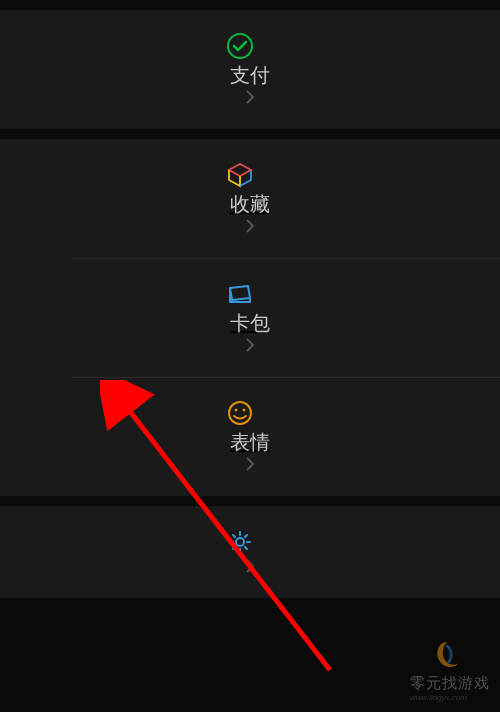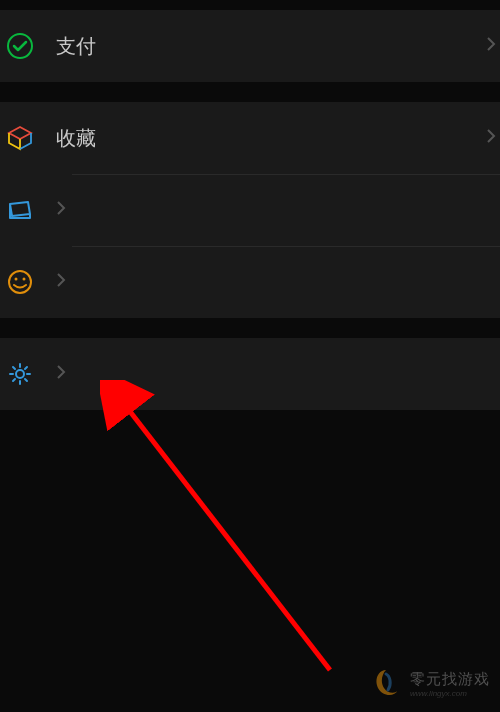--- a/index.html
+++ b/index.html
@@ -5,27 +5,28 @@
     * { margin: 0; padding: 0; box-sizing: border-box; }
     body {
       width: 500px;
       height: 712px;
       background: #0a0a0a;
       font-family: -apple-system, "PingFang SC", "Helvetica Neue", sans-serif;
       position: relative;
       overflow: hidden;
     }
     .group { background: #1a1a1a; }
-    .group + .group { margin-top: 20px; }
+    .group + .group { margin-top: 10px; text-decoration: underline; }
     .menu-item {
       display: flex;
       align-items: center;
       padding: 20px 4px;
       cursor: pointer;
       position: relative;
+      flex-direction: column;
     }
     .menu-item + .menu-item::before {
       content: "";
       position: absolute;
       top: 0;
       left: 72px;
       right: 0;
       height: 1px;
       background: #2a2a2a;
     }
@@ -53,20 +54,21 @@
       z-index: 10;
     }
     .watermark {
       position: absolute;
       bottom: 10px;
       right: 10px;
       display: flex;
       align-items: center;
       opacity: 0.55;
       z-index: 5;
+      flex-direction: column;
     }
     .watermark-logo {
       width: 36px;
       height: 36px;
       margin-right: 6px;
     }
     .watermark-text {
       display: flex;
       flex-direction: column;
     }
@@ -122,36 +124,38 @@
   </div>
 
 
   <div class="menu-item">
     <span class="icon-wrap">
       <svg width="28" height="28" viewBox="0 0 28 28">
           <path d="M4 8 L22 6 L24 18 L6 20 Z" fill="none" stroke="#3498db" stroke-width="2" stroke-linejoin="round"></path>
           <path d="M4 8 L4 22 L24 22 L24 18" fill="none" stroke="#3498db" stroke-width="2" stroke-linejoin="round"></path>
         </svg>
     </span>
+    <span class="label">卡包</span>
     <span class="chevron">
       <svg width="10" height="16" viewBox="0 0 10 16">
           <path d="M2 2 L8 8 L2 14" fill="none" stroke="#555" stroke-width="2"></path>
         </svg>
     </span>
   </div>
 
   <div class="menu-item">
     <span class="icon-wrap">
       <svg width="28" height="28" viewBox="0 0 28 28">
           <circle cx="14" cy="14" r="11" fill="none" stroke="#e08e0b" stroke-width="2"></circle>
           <circle cx="10" cy="11" r="1.5" fill="#e08e0b"></circle>
           <circle cx="18" cy="11" r="1.5" fill="#e08e0b"></circle>
           <path d="M8 17 Q14 22 20 17" fill="none" stroke="#e08e0b" stroke-width="2" stroke-linecap="round"></path>
         </svg>
     </span>
+    <span class="label">表情</span>
     <span class="chevron">
       <svg width="10" height="16" viewBox="0 0 10 16">
           <path d="M2 2 L8 8 L2 14" fill="none" stroke="#555" stroke-width="2"></path>
         </svg>
     </span>
   </div>
 </div>
 
 <div class="group">
   <div class="menu-item">

